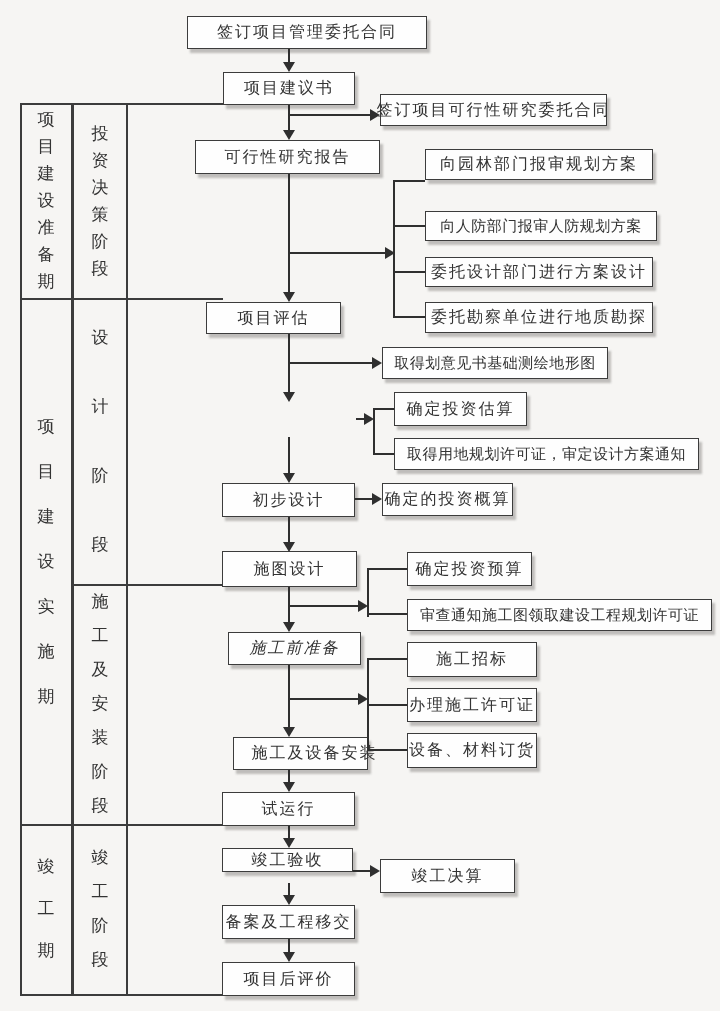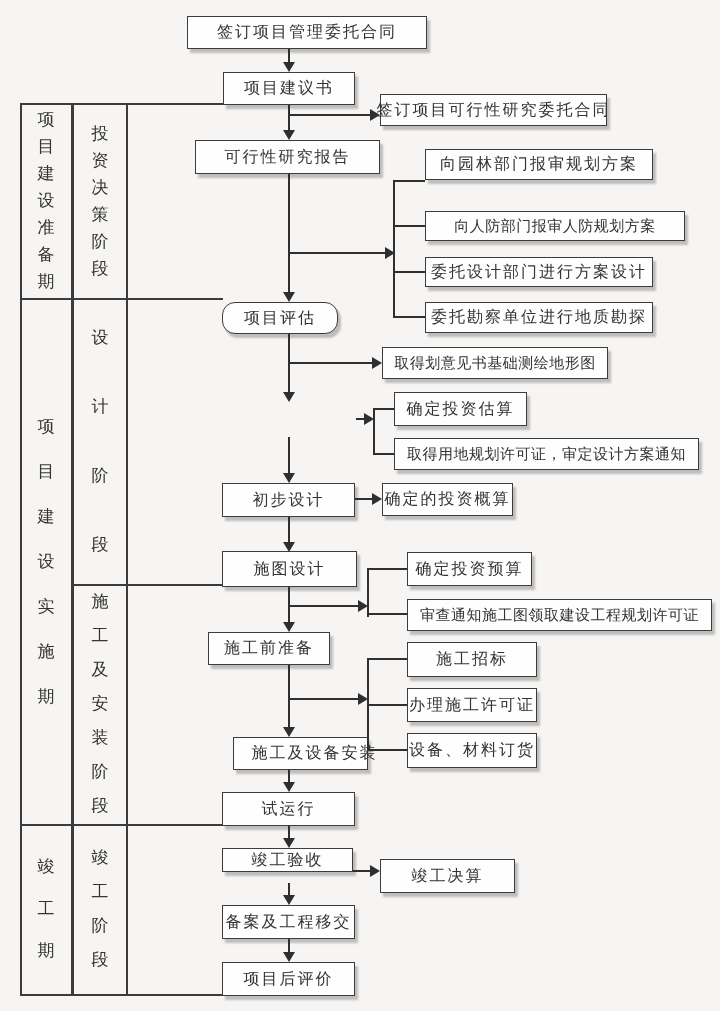--- a/index.html
+++ b/index.html
@@ -57,33 +57,33 @@
   <div class="vcell" style="left:21px;top:824px;width:50px;height:170px;">
     <div class="vt" style="line-height:42px;">竣工期</div>
   </div>
   <div class="vcell" style="left:74px;top:824px;width:52px;height:170px;">
     <div class="vt" style="line-height:34px;">竣工阶段</div>
   </div>
 
   <div class="box" style="left:187px;top:16px;width:240px;height:33px;">签订项目管理委托合同</div>
   <div class="box" style="left:223px;top:72px;width:132px;height:33px;">项目建议书</div>
   <div class="box" style="left:195px;top:140px;width:185px;height:34px;">可行性研究报告</div>
-  <div class="box" style="left:222px;top:302px;width:116px;height:32px;border-radius:13px;">项目评估</div>
+  <div class="box" style="left:206px;top:302px;width:135px;height:32px;">项目评估</div>
   <div class="box" style="left:222px;top:483px;width:133px;height:34px;">初步设计</div>
   <div class="box" style="left:222px;top:551px;width:135px;height:36px;">施图设计</div>
-  <div class="box" style="left:208px;top:632px;width:122px;height:33px;">施工前准备</div>
+  <div class="box" style="left:228px;top:632px;width:133px;height:33px;font-style:italic;">施工前准备</div>
   <div class="box" style="left:233px;top:737px;width:135px;height:33px;padding-left:28px;">施工及设备安装</div>
   <div class="box" style="left:222px;top:792px;width:133px;height:34px;">试运行</div>
   <div class="box" style="left:222px;top:848px;width:131px;height:24px;">竣工验收</div>
   <div class="box" style="left:222px;top:905px;width:133px;height:34px;">备案及工程移交</div>
   <div class="box" style="left:222px;top:962px;width:133px;height:34px;">项目后评价</div>
 
   <div class="box" style="left:380px;top:94px;width:227px;height:32px;">签订项目可行性研究委托合同</div>
   <div class="box" style="left:425px;top:149px;width:228px;height:31px;">向园林部门报审规划方案</div>
-  <div class="box sm" style="left:425px;top:211px;width:260px;height:30px;">向人防部门报审人防规划方案</div>
+  <div class="box sm" style="left:425px;top:211px;width:232px;height:30px;">向人防部门报审人防规划方案</div>
   <div class="box" style="left:425px;top:257px;width:228px;height:30px;">委托设计部门进行方案设计</div>
   <div class="box" style="left:425px;top:302px;width:228px;height:31px;">委托勘察单位进行地质勘探</div>
   <div class="box sm" style="left:382px;top:347px;width:226px;height:32px;">取得划意见书基础测绘地形图</div>
   <div class="box" style="left:394px;top:392px;width:133px;height:34px;">确定投资估算</div>
   <div class="box sm" style="left:394px;top:438px;width:305px;height:32px;">取得用地规划许可证，审定设计方案通知</div>
   <div class="box" style="left:382px;top:483px;width:131px;height:33px;">确定的投资概算</div>
   <div class="box" style="left:407px;top:552px;width:125px;height:34px;">确定投资预算</div>
   <div class="box sm" style="left:407px;top:599px;width:305px;height:32px;">审查通知施工图领取建设工程规划许可证</div>
   <div class="box" style="left:407px;top:642px;width:130px;height:35px;">施工招标</div>
   <div class="box" style="left:407px;top:688px;width:130px;height:34px;">办理施工许可证</div>

